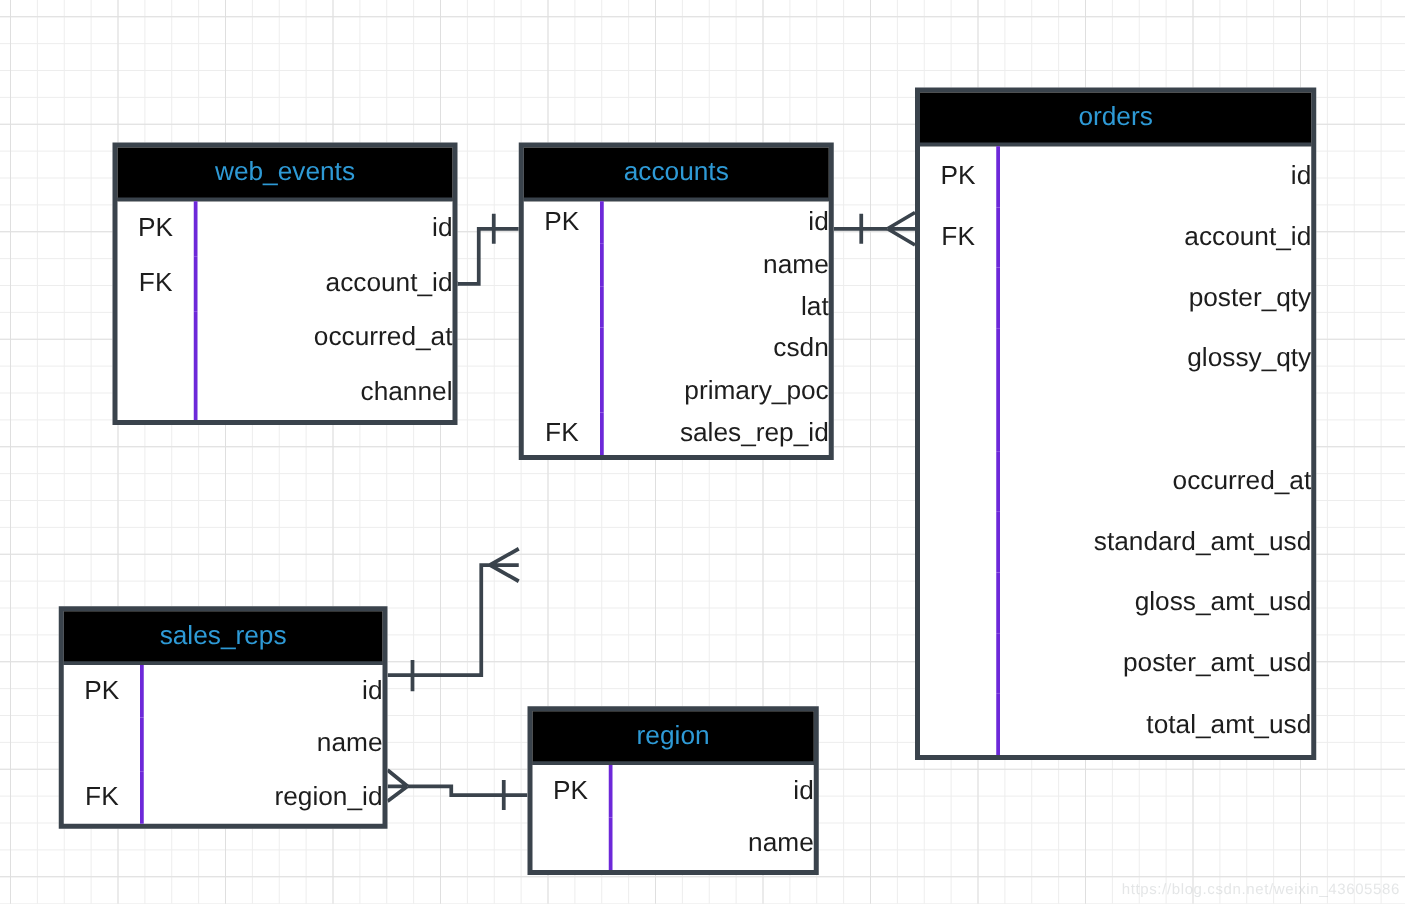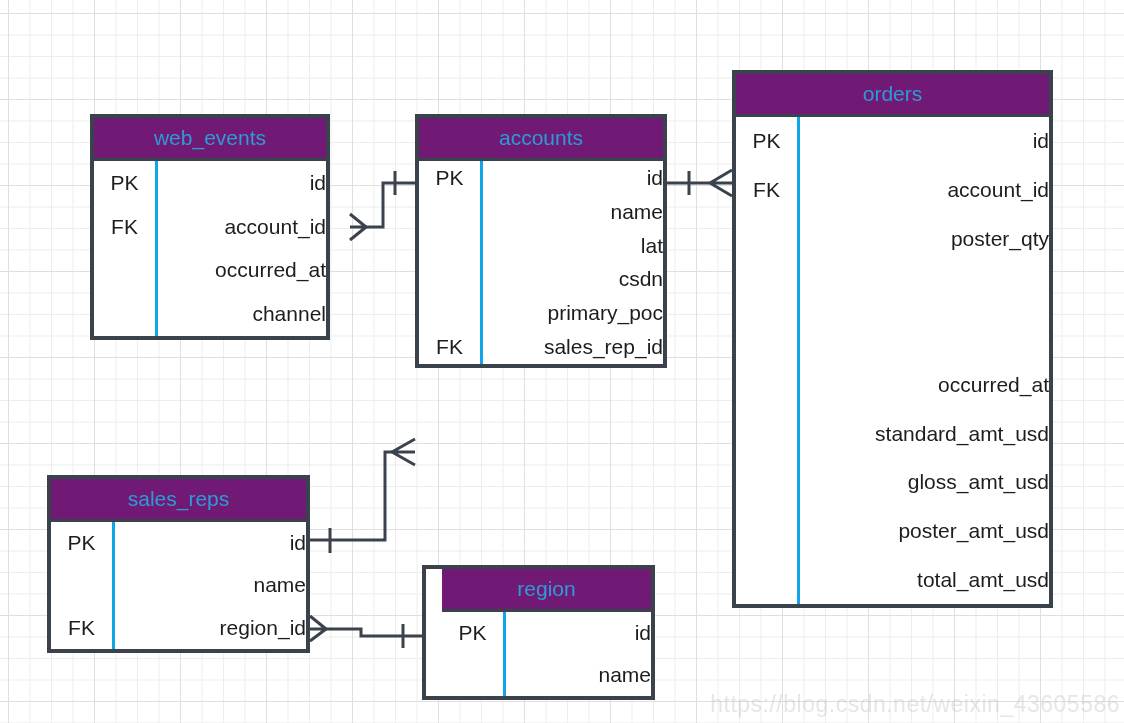--- a/index.html
+++ b/index.html
@@ -18,48 +18,48 @@
     font-family:"Liberation Sans", sans-serif;
   }
   .etable{
     position:absolute;
     border:4px solid #3A434C;
     background:#ffffff;
     box-sizing:border-box;
     display:flex;flex-direction:column;
   }
   .thead{
-    background:#701a75;
+    background:#000000;
     border-bottom:3px solid #3A434C;
     color:#2E9AD6;
     font-size:21px;
     height:40px;
     display:flex;align-items:center;justify-content:center;
     flex:0 0 auto;
     text-align:center;
   }
   .tbody{flex:1;display:flex;flex-direction:column;}
   .trow{flex:1;display:flex;align-items:center;font-size:21px;color:#1d1d1d;}
   .key{
     width:61px;flex:0 0 61px;
     align-self:stretch;
-    border-right:3px solid #0ea5e9;
+    border-right:3px solid #6d28d9;
     display:flex;align-items:center;justify-content:center;
   }
   .attr{flex:1;text-align:right;}
-  #t-web_events{left:90px;top:114px;width:240px;height:226px;}
+  #t-web_events{left:90px;top:114px;width:276px;height:226px;}
   #t-accounts{left:415px;top:114px;width:252px;height:254px;}
   #t-orders{left:732px;top:70px;width:321px;height:538px;}
-  #t-sales_reps{left:47px;top:475px;width:263px;height:178px;}
-  #t-region{left:422px;top:565px;width:233px;height:135px;padding-left:16px;}
+  #t-sales_reps{left:47px;top:485px;width:263px;height:178px;}
+  #t-region{left:422px;top:565px;width:233px;height:135px;}
   .rel-overlay{position:absolute;left:0;top:0;pointer-events:none;}
   .watermark{
     position:absolute;
     right:4px;bottom:5px;
-    font-size:23px;
+    font-size:12px;
     color:rgba(185,188,192,0.38);
     letter-spacing:0.5px;
   }
 </style>
 </head>
 <body>
 
 <div class="page">
 
   <svg class="rel-overlay" width="1124" height="723" viewBox="0 0 1124 723">
@@ -153,20 +153,21 @@
       <div class="trow">
         <span class="key">FK</span>
         <span class="attr">account_id</span>
       </div>
       <div class="trow">
         <span class="key"></span>
         <span class="attr">poster_qty</span>
       </div>
       <div class="trow">
         <span class="key"></span>
+        <span class="attr">glossy_qty</span>
       </div>
       <div class="trow">
         <span class="key"></span>
       </div>
       <div class="trow">
         <span class="key"></span>
         <span class="attr">occurred_at</span>
       </div>
       <div class="trow">
         <span class="key"></span>

